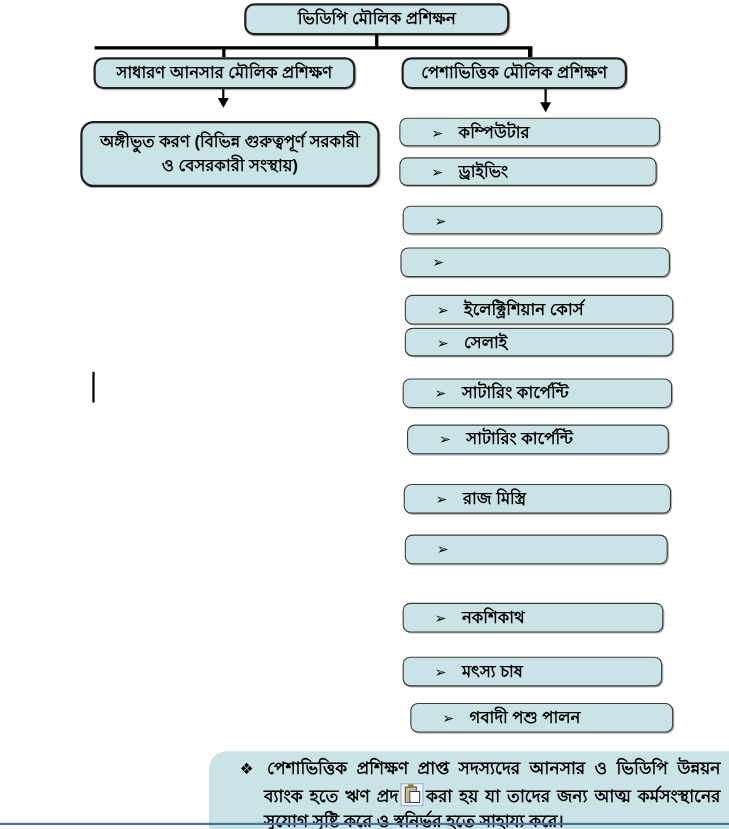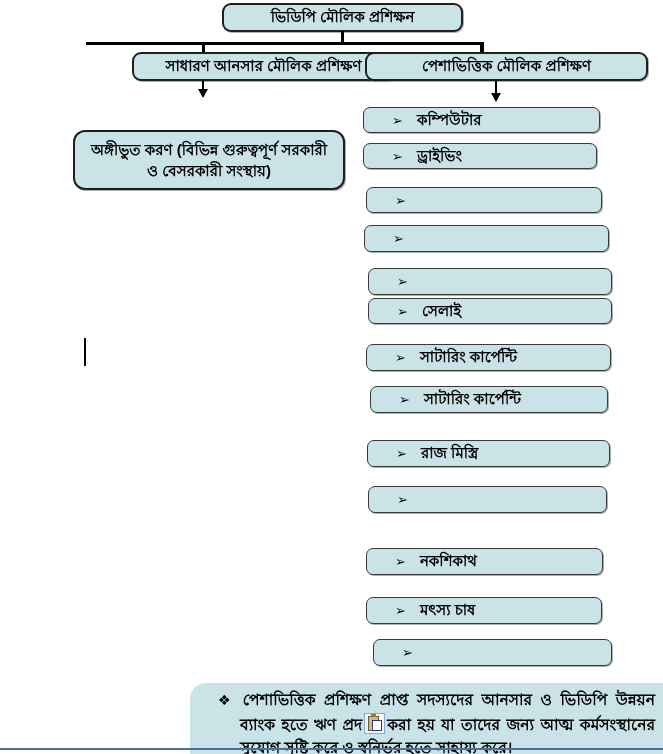--- a/index.html
+++ b/index.html
@@ -6,24 +6,24 @@
   body{font-family:"Liberation Sans","DejaVu Sans",sans-serif;background:#eee;}
   .canvas{position:relative;width:663px;height:754px;background:#ffffff;overflow:hidden;
           font-family:"Liberation Sans","DejaVu Sans",sans-serif;color:#000;}
 
   
   .node{position:absolute;background:var(--box_fill);border:2px solid var(--box_border);
         border-radius:9px;display:flex;align-items:center;justify-content:center;
         font-weight:bold;font-size:15px;text-align:center;box-sizing:border-box;
         box-shadow:1px 1px 0 rgba(110,110,110,.55);}
   .root{left:222px;top:3px;width:241px;height:29px;}
-  .bleft{left:85px;top:52px;width:263px;height:29px;margin-left:47px;}
-  .bright{left:365px;top:52px;width:283px;height:29px;}
+  .bleft{left:85px;top:52px;width:238px;height:29px;}
+  .bright{left:365px;top:52px;width:205px;height:29px;}
   .outcome{left:73px;top:110px;width:272px;height:60px;border-radius:12px;
-           padding:0 14px;line-height:21px;margin-top:20px;}
+           padding:0 14px;line-height:21px;}
 
   
   .vline,.hline{position:absolute;background:var(--connector);}
   .head{position:absolute;width:0;height:0;border-left:5px solid transparent;
         border-right:5px solid transparent;border-top:9px solid var(--connector);}
 
   
   .item{position:absolute;background:var(--box_fill);border:1.5px solid var(--item_border);
         border-radius:7px;display:flex;align-items:center;font-weight:bold;font-size:15px;
         padding-left:28px;box-sizing:border-box;box-shadow:1px 1px 0 rgba(110,110,110,.55);}
@@ -106,20 +106,21 @@
     <span>ড্রাইভিং</span>
   </div>
   <div class="item it3">
     <span class="b">➢</span>
   </div>
   <div class="item it4">
     <span class="b">➢</span>
   </div>
   <div class="item it5">
     <span class="b">➢</span>
+    <span>ইলেক্ট্রিশিয়ান কোর্স</span>
   </div>
   <div class="item it6">
     <span class="b">➢</span>
     <span>সেলাই</span>
   </div>
   <div class="item it7">
     <span class="b">➢</span>
     <span>সাটারিং কার্পেন্টি</span>
   </div>
   <div class="item it8">
@@ -136,20 +137,21 @@
   <div class="item it11">
     <span class="b">➢</span>
     <span>নকশিকাথ</span>
   </div>
   <div class="item it12">
     <span class="b">➢</span>
     <span>মৎস্য চাষ</span>
   </div>
   <div class="item it13">
     <span class="b">➢</span>
+    <span>গবাদী পশু পালন</span>
   </div>
 
   <div class="note">
     <p><span class="nb">❖</span><span>পেশাভিত্তিক প্রশিক্ষণ প্রাপ্ত সদস্যদের আনসার ও ভিডিপি উন্নয়ন ব্যাংক হতে ঋণ প্রদ</span><span class="paste"><span class="clip"></span><span class="cliptop"></span><span class="page"></span></span><span>করা হয় যা তাদের জন্য আত্ম কর্মসংস্থানের সুযোগ সৃষ্টি করে ও স্বনির্ভর হতে সাহায্য করে।</span></p>
   </div>
 
   <div class="rule"></div>
 
 </div>
 

